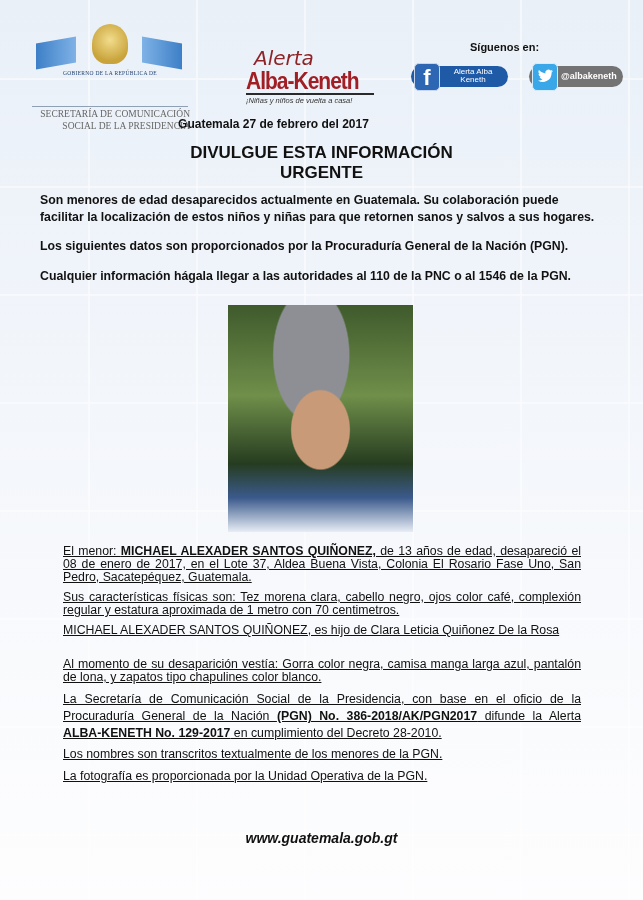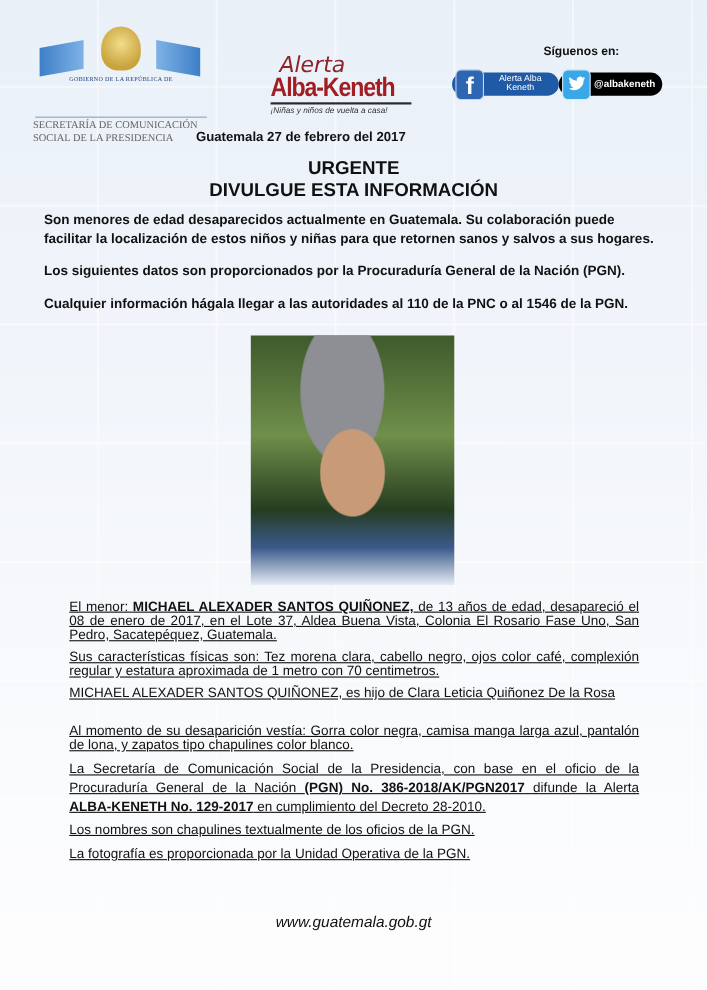--- a/index.html
+++ b/index.html
@@ -21,51 +21,51 @@
     background:linear-gradient(90deg,#3d7fc7,#7fb2e6);transform:skewY(-10deg);}
   .flag-l{left:6px;}
   .flag-r{left:112px;transform:skewY(10deg);background:linear-gradient(90deg,#7fb2e6,#3d7fc7);}
   .crest{position:absolute;left:62px;top:2px;width:36px;height:40px;border-radius:50% 50% 40% 40%;
     background:radial-gradient(circle at 50% 40%,#f2dc8c,#c9a43c 70%);}
   .gob{position:absolute;left:0;top:48px;width:160px;text-align:center;font-family:"Liberation Serif",serif;
     font-size:5.5px;letter-spacing:.3px;color:#1f3f73;}
   .gt-word{position:absolute;left:0;top:53px;width:160px;text-align:center;font-family:"Liberation Serif",serif;
     font-size:30px;color:#2f7dc2;letter-spacing:-.5px;line-height:30px;}
   .gt-line{position:absolute;left:2px;top:84px;width:156px;height:1px;background:#8fa0b6;}
-  .sec1,.sec2{position:absolute;left:0;width:160px;text-align:left;font-family:"Liberation Serif",serif;
+  .sec1,.sec2{position:absolute;left:0;width:160px;text-align:right;font-family:"Liberation Serif",serif;
     font-size:9.5px;color:#666;}
   .sec1{top:87px;} .sec2{top:99px;}
   
   .alerta{left:206px;top:50px;width:130px;height:60px;margin-left:40px;}
   .alerta-script{position:absolute;left:8px;top:-4px;font-family:"DejaVu Sans",sans-serif;font-style:italic;
     font-size:20px;color:#8e2427;}
   .alerta-bold{position:absolute;left:0;top:17px;font-family:"Liberation Sans",sans-serif;font-weight:bold;
     font-size:21px;color:#a11e25;letter-spacing:-1px;transform:scaleY(1.15);transform-origin:left top;}
   .alerta-bar{position:absolute;left:0;top:43px;width:128px;height:2px;background:#2a2a2a;}
   .alerta-tag{position:absolute;left:0;top:46px;font-style:italic;font-size:7.5px;color:#333;text-align:right;}
   
-  .follow{left:494px;top:41px;font-weight:bold;font-size:11px;text-align:right;}
+  .follow{left:470px;top:41px;font-weight:bold;font-size:11px;text-align:right;}
   .fb{left:411px;top:66px;width:97px;height:21px;border-radius:11px;background:#1f5aa6;color:#fff;}
   .fb .ic{position:absolute;left:3px;top:-3px;width:24px;height:26px;border-radius:5px;background:#2d66b3;
     border:1px solid #c7d6ec;font-weight:bold;font-size:22px;text-align:center;line-height:28px;color:#fff;}
   .fb .tx{position:absolute;left:32px;top:2px;width:60px;text-align:center;font-size:8px;font-weight:normal;line-height:8px;}
-  .tw{left:508px;top:66px;width:94px;height:21px;border-radius:11px;background:#000000;color:#fff;}
+  .tw{left:529px;top:66px;width:94px;height:21px;border-radius:11px;background:#737373;color:#fff;}
   .tw .ic{position:absolute;left:3px;top:-3px;width:24px;height:26px;border-radius:5px;background:#3aa7e8;
     border:1px solid #d5ecfa;}
   .tw .tx{position:absolute;left:32px;top:5px;font-size:9px;font-weight:bold;}
   .date{left:0;width:547px;top:117px;text-align:center;font-weight:bold;font-size:12px;}
   .title{left:0;width:643px;top:143px;text-align:center;font-weight:bold;font-size:17px;line-height:20px;}
   .intro{left:40px;width:560px;font-weight:bold;font-size:12.3px;line-height:17px;}
   .photo{left:228px;top:305px;width:185px;height:227px;overflow:hidden;
     background:radial-gradient(ellipse at 50% 55%,#c99a78 0 22%,transparent 23%),
       radial-gradient(ellipse at 45% 22%,#8d8f95 0 26%,transparent 27%),
       linear-gradient(180deg,#3f5a2c,#6f8f4a 40%,#263c20 70%,#3b5a8c 85%,#e8edf5 100%);}
   .body{left:63px;width:518px;font-size:12.3px;line-height:13px;text-align:justify;text-decoration:underline;}
   .body b{font-weight:bold;}
-  .url{left:0;width:643px;top:830px;text-align:center;font-weight:normal;font-style:italic;font-size:14px;}
+  .url{left:0;width:643px;top:830px;text-align:center;font-weight:bold;font-style:italic;font-size:14px;}
 </style>
 </head>
 <body>
 
 <div class="bg"></div>
 <div class="grid"></div>
 
 <div class="abs gt-logo">
   <div class="flag-l"></div>
   <div class="crest"></div>
@@ -98,35 +98,35 @@
     <svg width="24" height="24" viewBox="0 0 24 24">
         <path fill="#fff" d="M20 7c-.6.3-1.2.4-1.8.5.7-.4 1.1-1 1.4-1.7-.6.4-1.3.6-2 .8a3.1 3.1 0 0 0-5.3 2.8A8.8 8.8 0 0 1 5.9 6.1a3.1 3.1 0 0 0 1 4.1c-.5 0-1-.2-1.4-.4 0 1.5 1.1 2.8 2.5 3.1-.5.1-.9.2-1.4.1.4 1.2 1.6 2.1 2.9 2.2A6.3 6.3 0 0 1 5 16.5 8.8 8.8 0 0 0 18.6 9v-.4c.6-.4 1.1-1 1.4-1.6z"></path>
       </svg>
   </div>
   <div class="tx">@albakeneth</div>
 </div>
 
 <div class="abs date">Guatemala 27 de febrero del 2017</div>
 
 <div class="abs title">
+  <div>DIVULGUE ESTA INFORMACIÓN</div>
   <div>URGENTE</div>
-  <div>DIVULGUE ESTA INFORMACIÓN</div>
 </div>
 
 <div class="abs intro" style="top:192px">Son menores de edad desaparecidos actualmente en Guatemala. Su colaboración puede facilitar la localización de estos niños y niñas para que retornen sanos y salvos a sus hogares.</div>
 <div class="abs intro" style="top:238px">Los siguientes datos son proporcionados por la Procuraduría General de la Nación (PGN).</div>
 <div class="abs intro" style="top:268px">Cualquier información hágala llegar a las autoridades al 110 de la PNC o al 1546 de la PGN.</div>
 
 <div class="abs photo" title="Fotografía del menor"></div>
 
 <div class="abs body" style="top:545px">
   <span>El menor: </span><b>MICHAEL ALEXADER SANTOS QUIÑONEZ,</b><span> de 13 años de edad, desapareció el 08 de enero de 2017, en el Lote 37, Aldea Buena Vista, Colonia El Rosario Fase Uno, San Pedro, Sacatepéquez, Guatemala.</span>
 </div>
 <div class="abs body" style="top:591px">Sus características físicas son: Tez morena clara, cabello negro, ojos color café, complexión regular y estatura aproximada de 1 metro con 70 centimetros.</div>
 <div class="abs body" style="top:624px">MICHAEL ALEXADER SANTOS QUIÑONEZ, es hijo de Clara Leticia Quiñonez De la Rosa</div>
 <div class="abs body" style="top:658px">Al momento de su desaparición vestía: Gorra color negra, camisa manga larga azul, pantalón de lona, y zapatos tipo chapulines color blanco.</div>
 <div class="abs body" style="top:691px;line-height:17px">
   <span>La Secretaría de Comunicación Social de la Presidencia, con base en el oficio de la Procuraduría General de la Nación </span><b>(PGN) No. 386-2018/AK/PGN2017</b><span> difunde la Alerta </span><b>ALBA-KENETH No. 129-2017</b><span> en cumplimiento del Decreto 28-2010.</span>
 </div>
-<div class="abs body" style="top:748px">Los nombres son chapulines textualmente de los oficios de la PGN.</div>
+<div class="abs body" style="top:748px">Los nombres son transcritos textualmente de los menores de la PGN.</div>
 <div class="abs body" style="top:770px">La fotografía es proporcionada por la Unidad Operativa de la PGN.</div>
 
 <div class="abs url">www.guatemala.gob.gt</div>
 
 </body></html>

